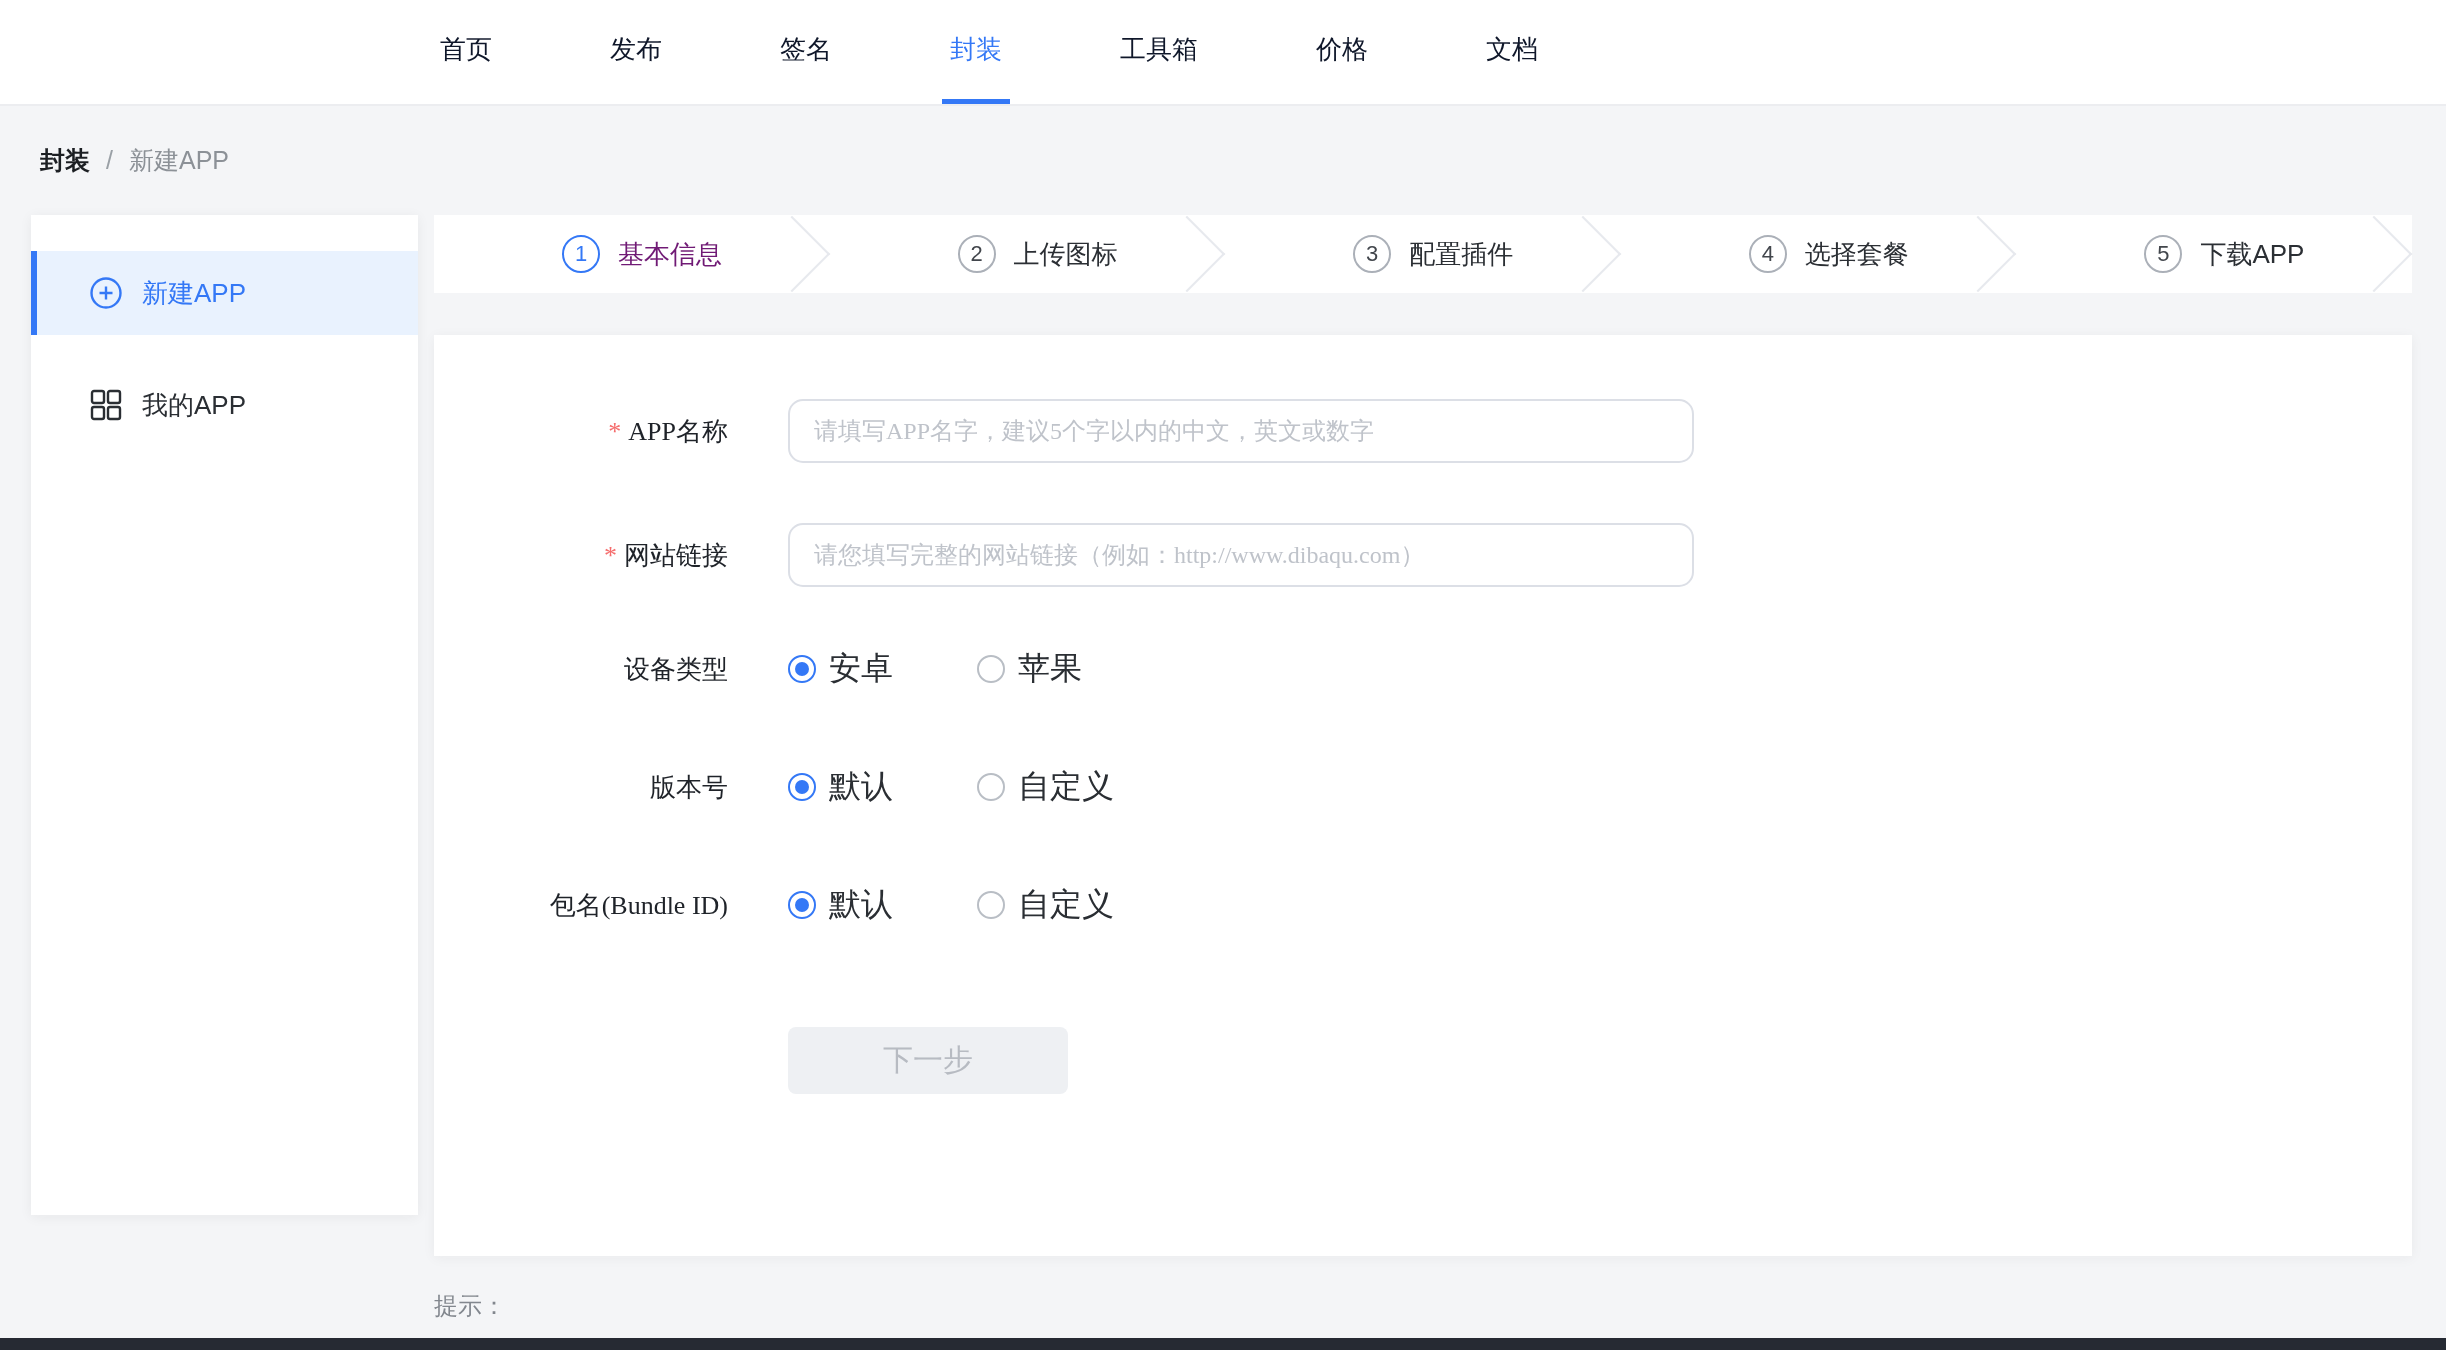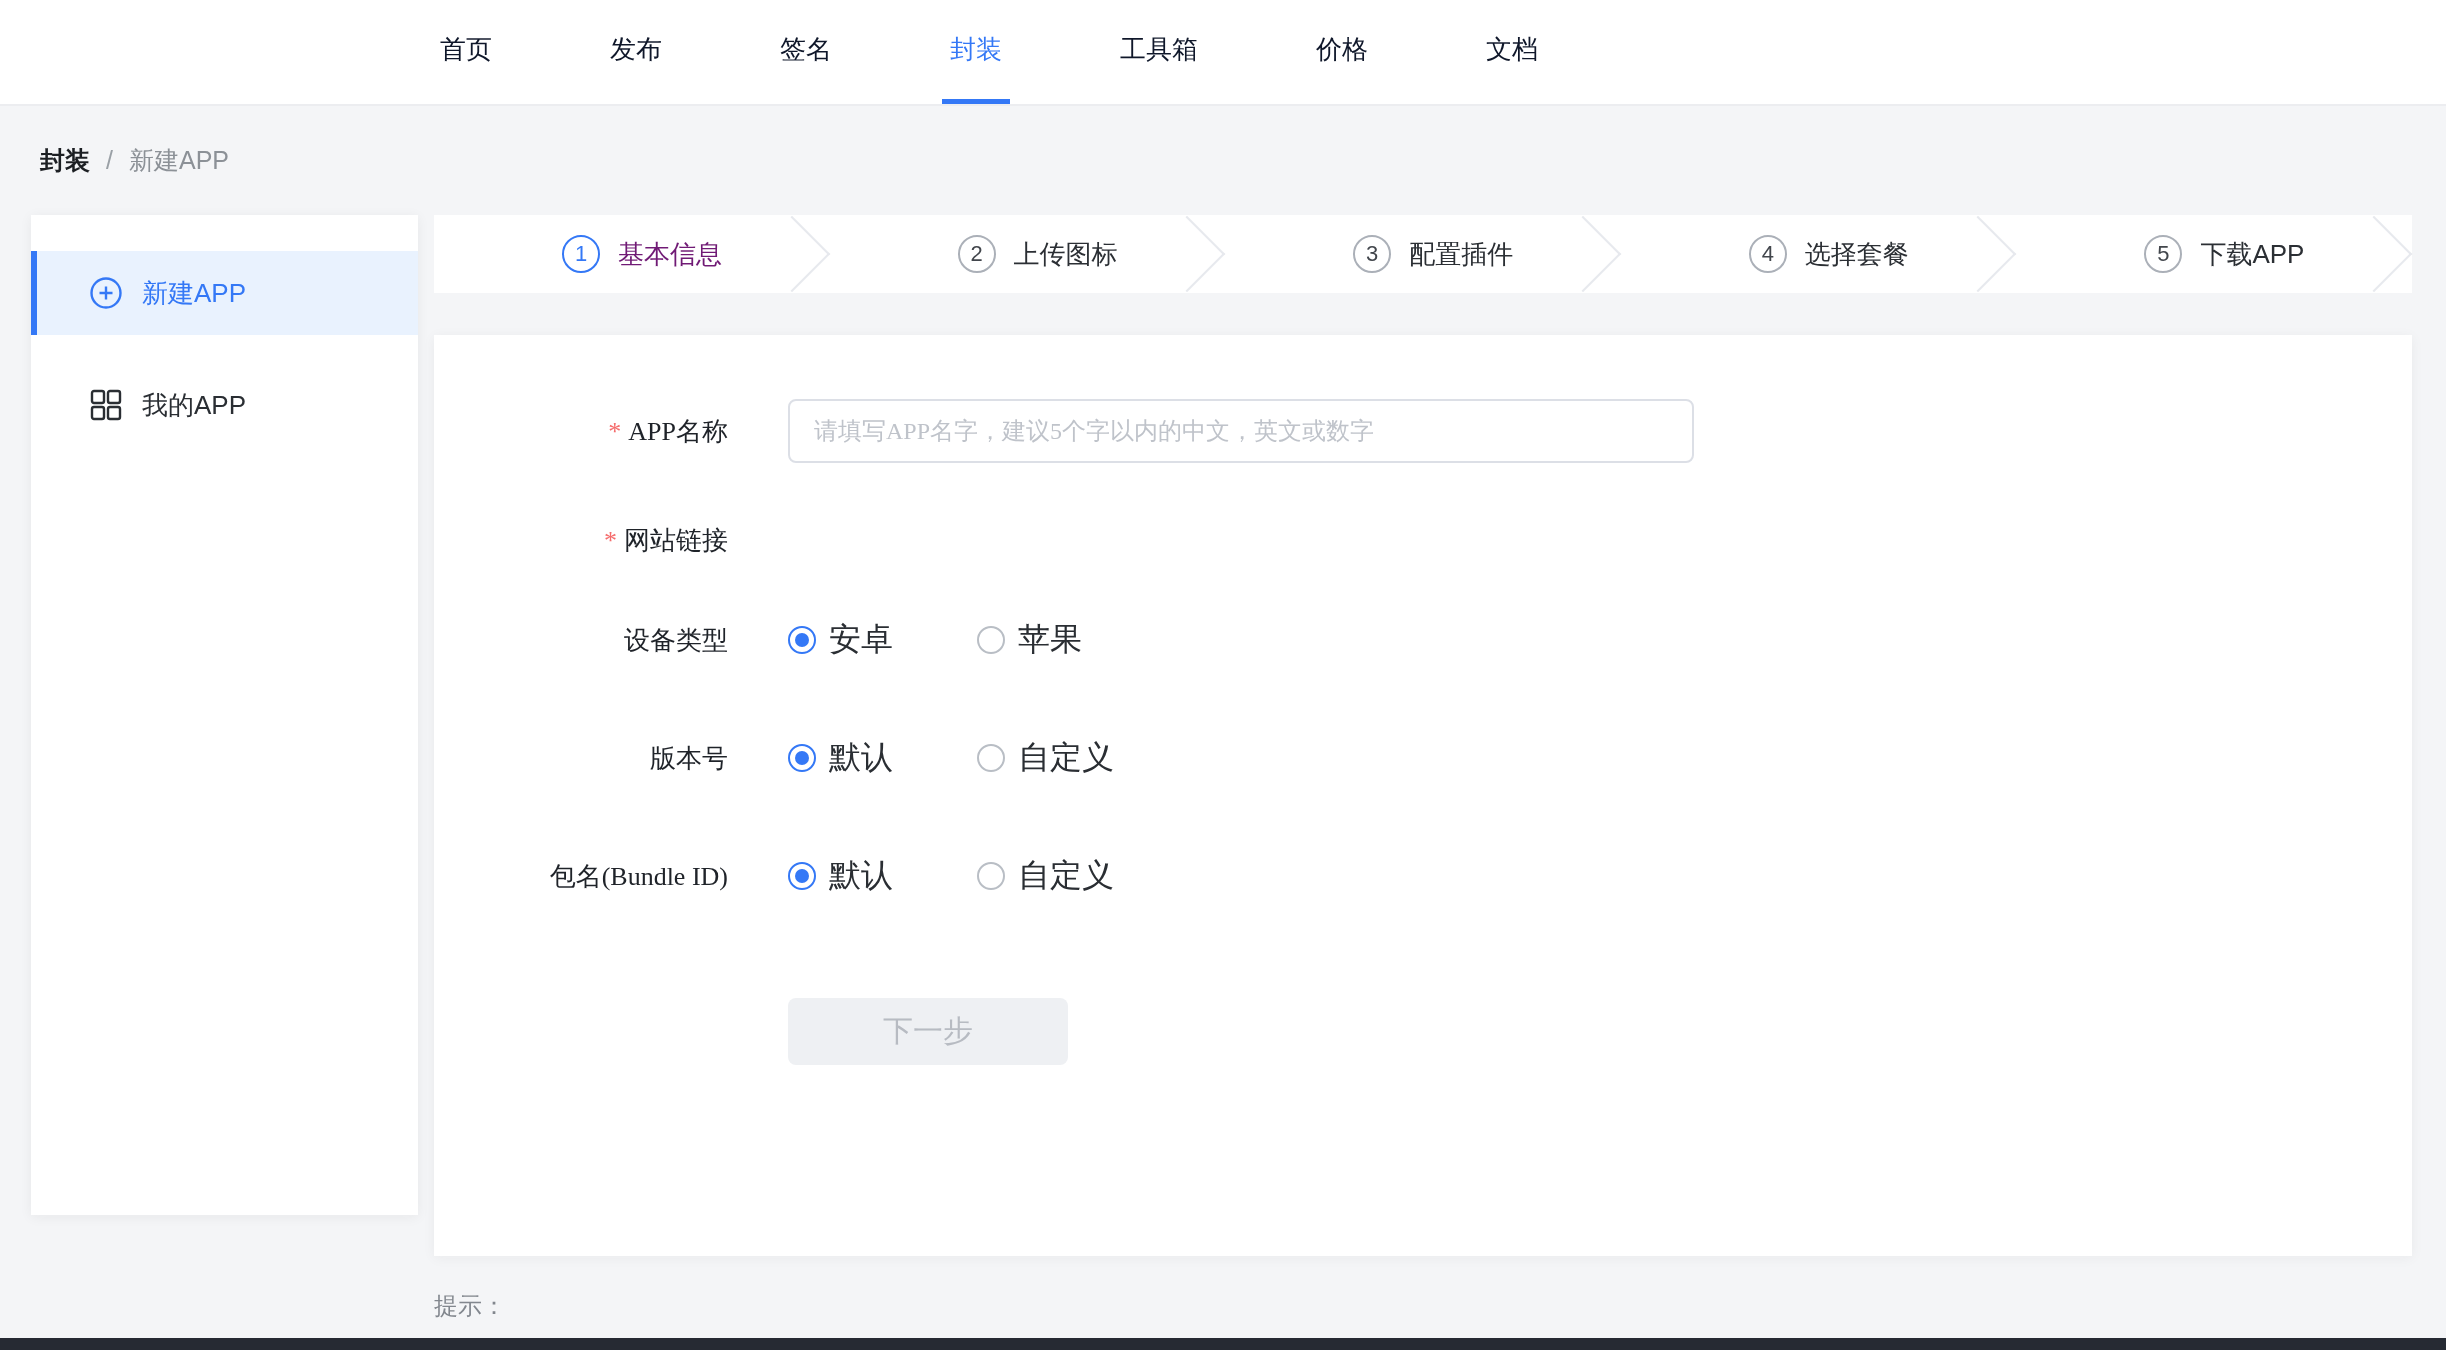--- a/index.html
+++ b/index.html
@@ -95,21 +95,21 @@
   .form-row { display: flex; align-items: center; margin-bottom: 60px; font-family: Liberation Serif, serif; }
   .form-row.radios { margin-bottom: 74px; }
   .row-label {
     width: 294px; flex-shrink: 0; text-align: right;
     font-size: 26px; color: #1f2329; white-space: nowrap;
   }
   .star { color: #f56c6c; margin-right: 7px; font-size: 26px; }
   .row-content { margin-left: 60px; display: flex; align-items: center; }
   .text-input {
     width: 906px; height: 64px;
-    border: 2px solid #dcdfe6; border-radius: 8px;
+    border: 2px solid #dcdfe6; border-radius: 15px;
     padding: 0 24px; font-size: 24px; color: #333;
     font-family: inherit; outline: none; background: #fff;
   }
   .text-input::placeholder { color: #bfc3ca; }
 
   .radio-item { display: flex; align-items: center; margin-right: 84px; cursor: pointer; }
   .radio-circle {
     width: 28px; height: 28px; border-radius: 50%;
     border: 2px solid #b9bec5; background: #fff; position: relative; flex-shrink: 0;
   }
@@ -221,20 +221,23 @@
           </div>
           <div class="row-content">
             <input type="text" class="text-input" placeholder="请填写APP名字，建议5个字以内的中文，英文或数字" style="">
           </div>
         </div>
 
         <div class="form-row">
           <div class="row-label">
             <span class="star">*</span><span>网站链接</span>
           </div>
+          <div class="row-content">
+            <input type="text" class="text-input" placeholder="请您填写完整的网站链接（例如：http://www.dibaqu.com）" style="">
+          </div>
         </div>
 
         <div class="form-row radios">
           <div class="row-label">设备类型</div>
           <div class="row-content">
             <div class="radio-item checked">
               <span class="radio-circle"></span>
               <span class="radio-label">安卓</span>
             </div>
             <div class="radio-item">

